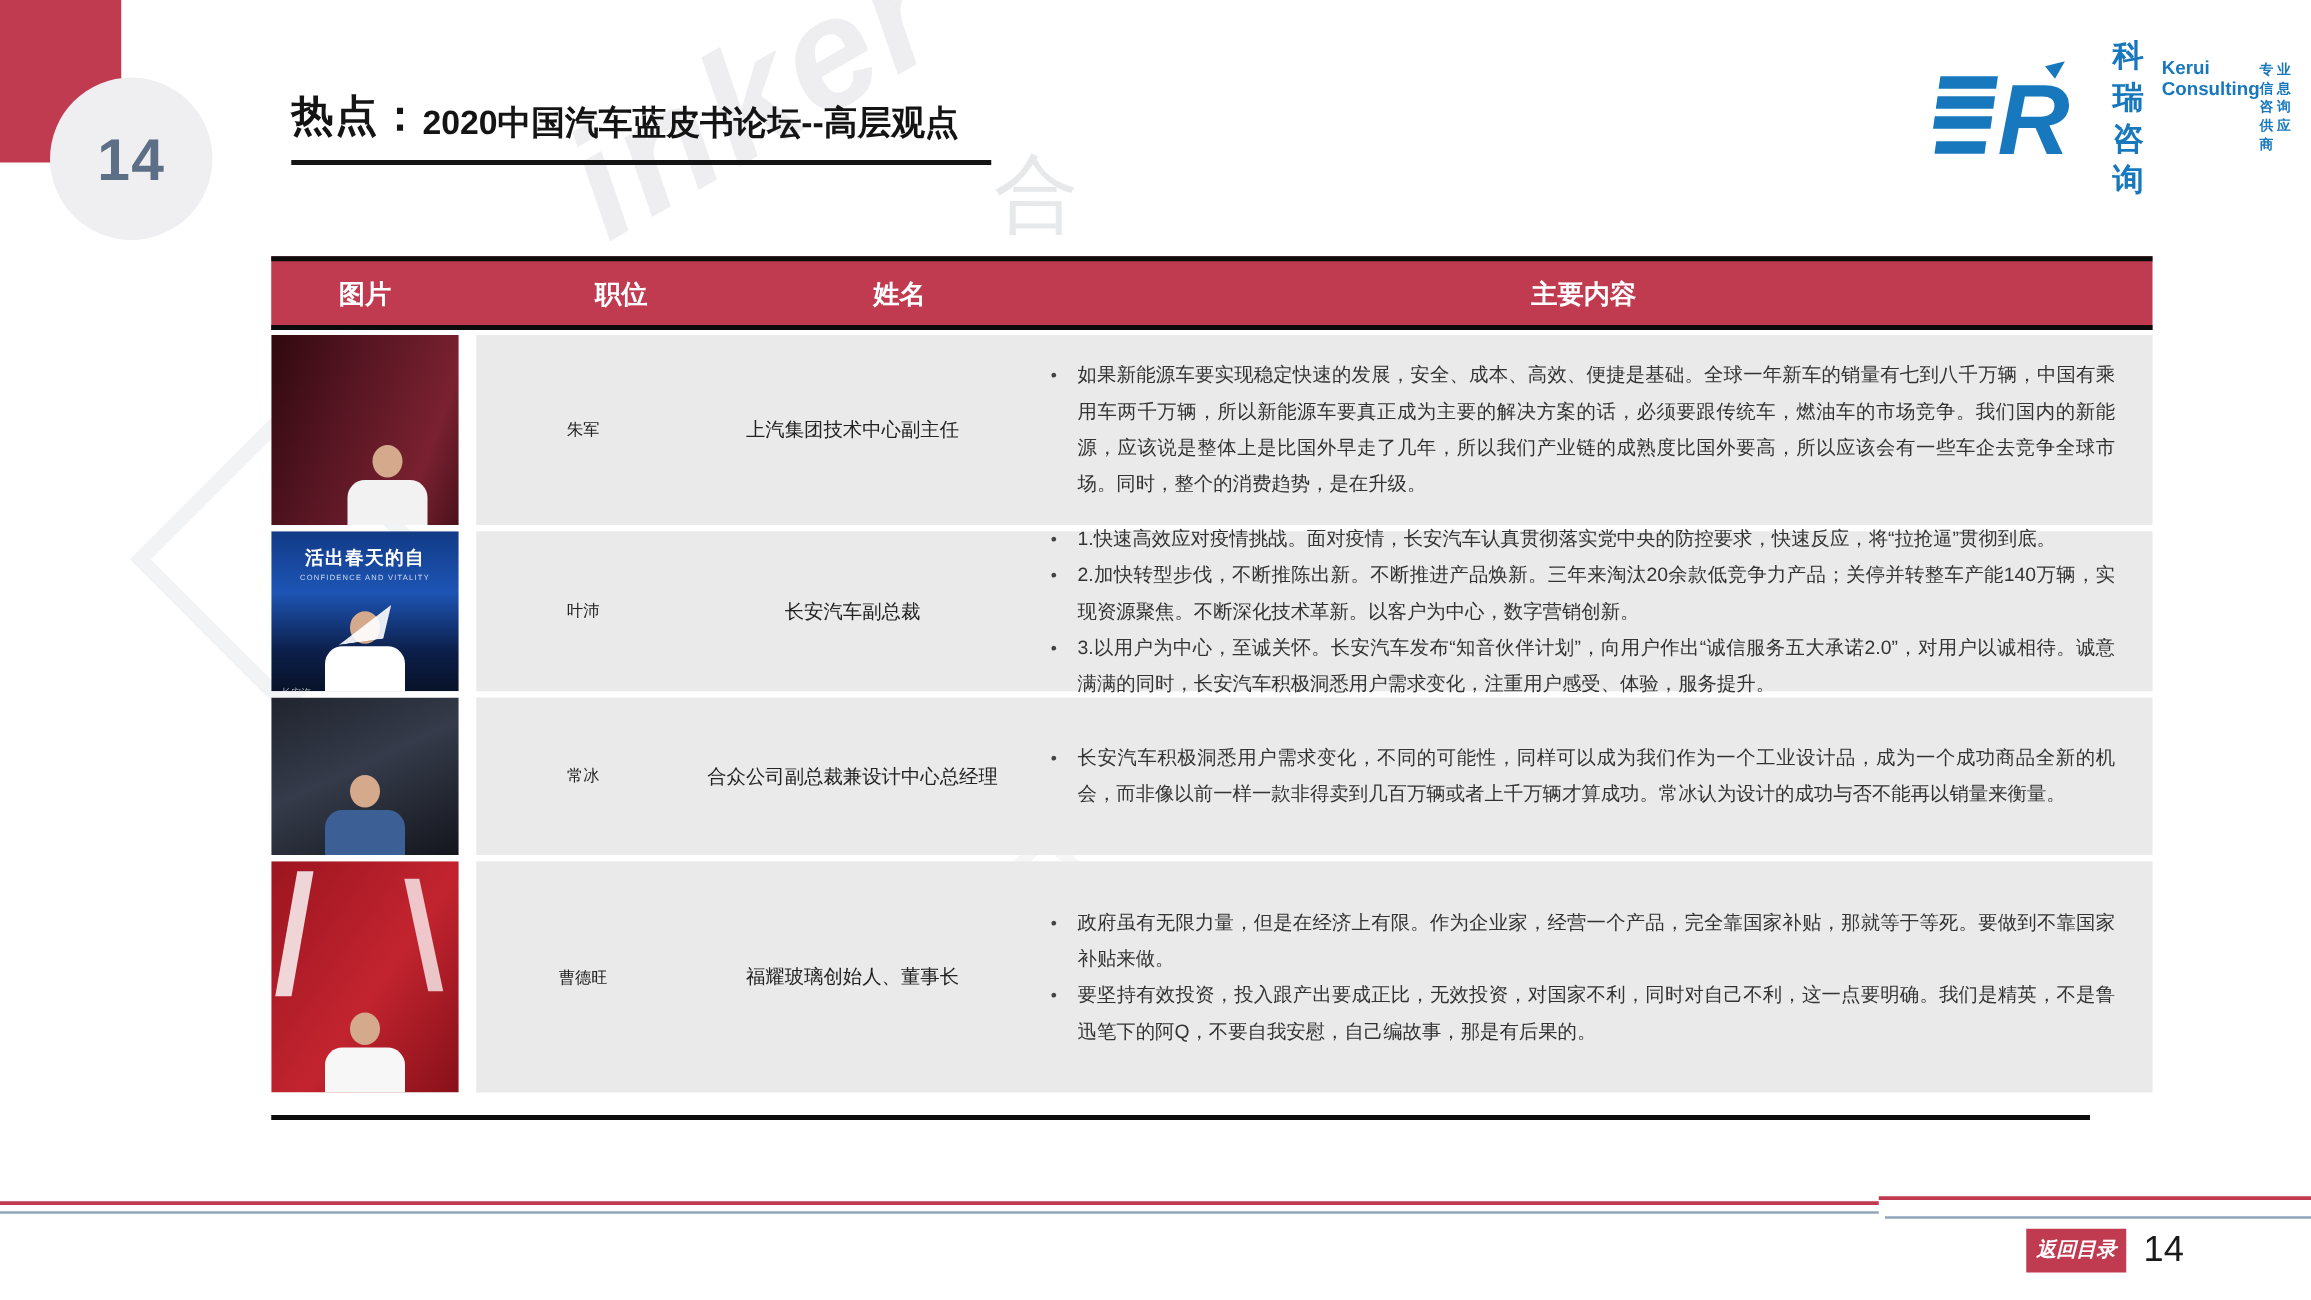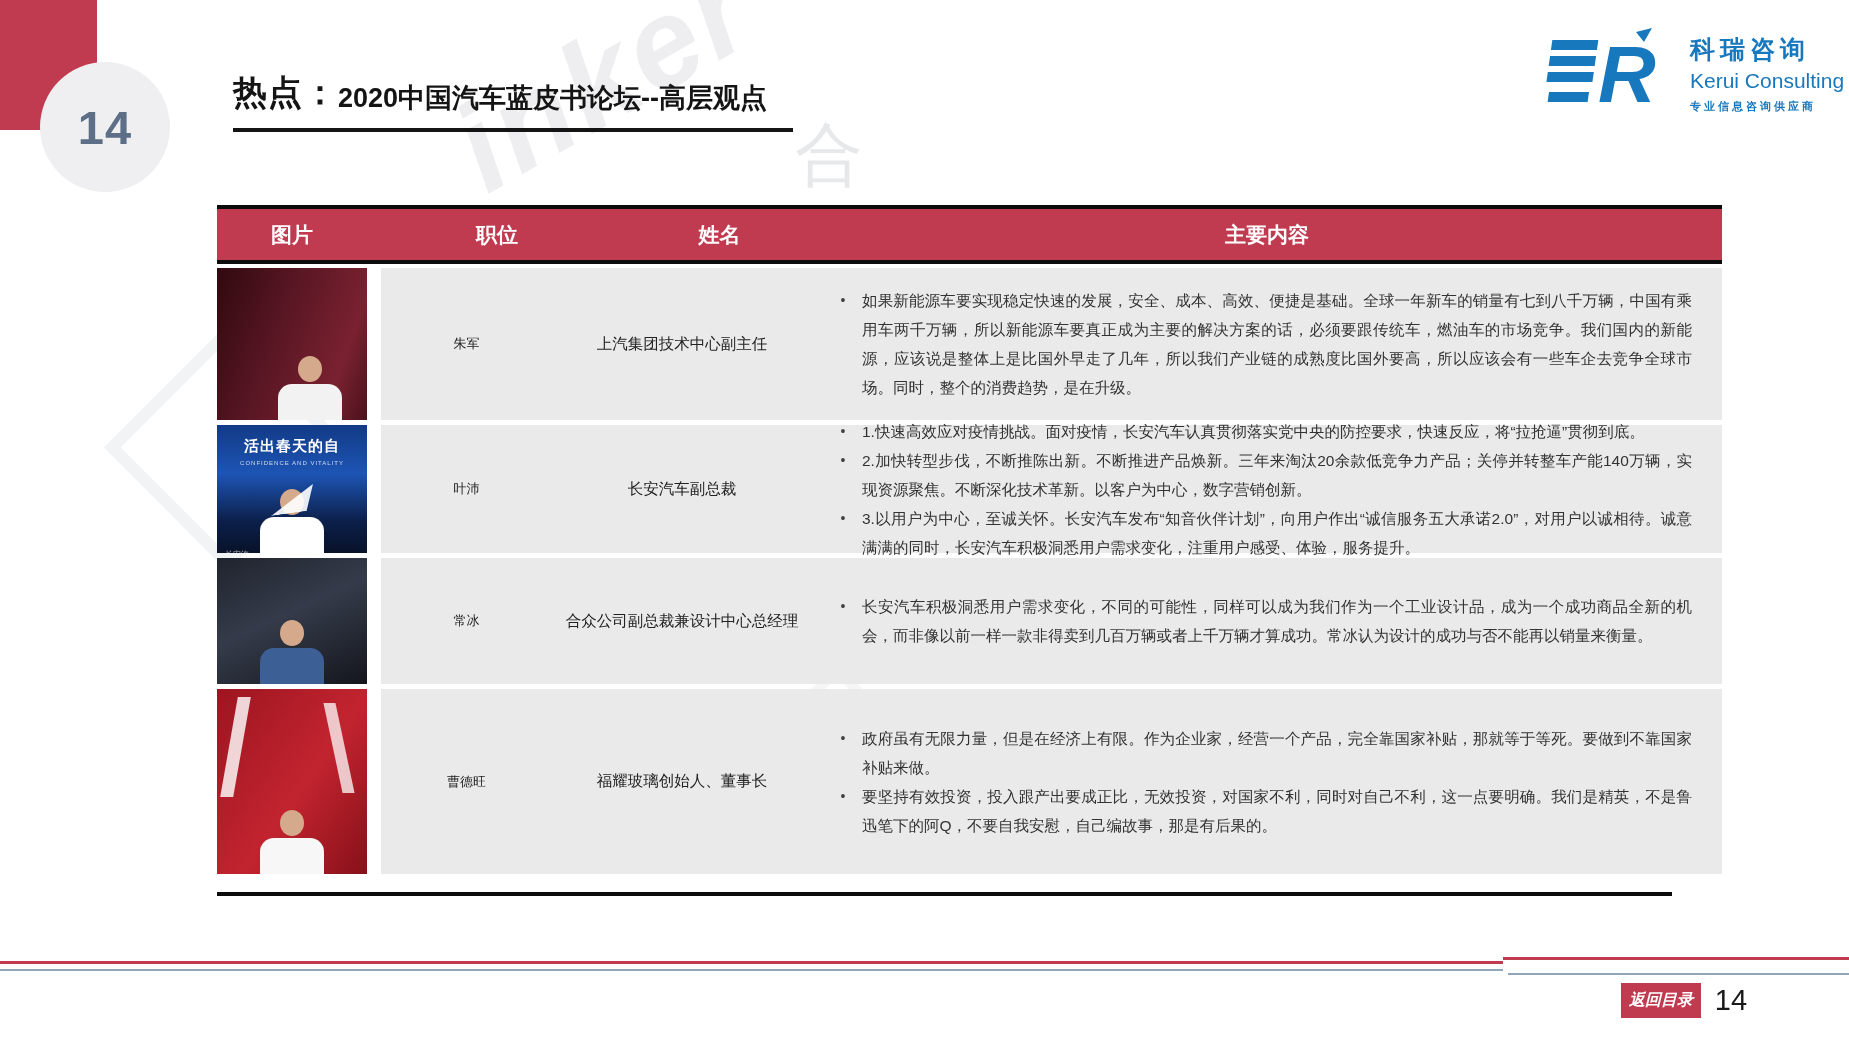--- a/index.html
+++ b/index.html
@@ -19,24 +19,24 @@
   .num-circle{position:absolute;left:40px;top:62px;width:130px;height:130px;border-radius:50%;
     background:#efeff1;z-index:2;display:flex;align-items:center;justify-content:center}
   .num-circle span{font-size:47px;font-weight:bold;color:var(--badge-num);letter-spacing:1px}
   
   .title-wrap{position:absolute;left:233px;top:70px;display:flex;align-items:flex-end;z-index:5;white-space:nowrap}
   .title-prefix{font-size:34px;font-weight:900;color:#141414;letter-spacing:1px}
   .title-main{font-size:27px;font-weight:bold;color:#141414}
   .title-underline{position:absolute;left:233px;top:128px;width:560px;height:4px;background:#141414;z-index:5}
   
   .logo{position:absolute;left:1540px;top:28px;display:flex;align-items:center;gap:10px;z-index:5}
-  .logo-textcol{display:flex;flex-direction:column}
+  .logo-textcol{display:flex;flex-direction:row}
   .logo-cn{font-size:25px;font-weight:bold;color:var(--logo-blue);letter-spacing:5px}
-  .logo-en{font-size:21px;font-weight:normal;color:var(--logo-blue);margin-top:3px}
-  .logo-tag{font-size:11px;font-weight:bold;color:var(--logo-blue);letter-spacing:3px;margin-top:6px}
+  .logo-en{font-size:15px;font-weight:bold;color:var(--logo-blue);margin-top:18px}
+  .logo-tag{font-size:11px;font-weight:bold;color:var(--logo-blue);letter-spacing:3px;margin-top:20px}
   
   .wm-text{position:absolute;left:455px;top:20px;font-size:125px;font-weight:bold;font-style:italic;
     color:rgba(120,126,138,0.13);transform:rotate(-30deg);transform-origin:40% 60%;letter-spacing:4px;z-index:2;pointer-events:none}
   .wm-glyph{position:absolute;left:795px;top:110px;font-size:68px;color:rgba(112,118,130,0.17);z-index:2;pointer-events:none}
   .wm-diamond{position:absolute;left:140px;top:360px;width:175px;height:175px;
     border:12px solid rgba(128,134,148,0.10);transform:rotate(45deg);z-index:0}
   .wm-diamond2{position:absolute;left:772px;top:690px;width:130px;height:130px;
     border:10px solid rgba(128,134,148,0.07);transform:rotate(45deg);z-index:0}
   
   .dtable{position:absolute;left:217px;top:205px;width:1505px;z-index:3}

